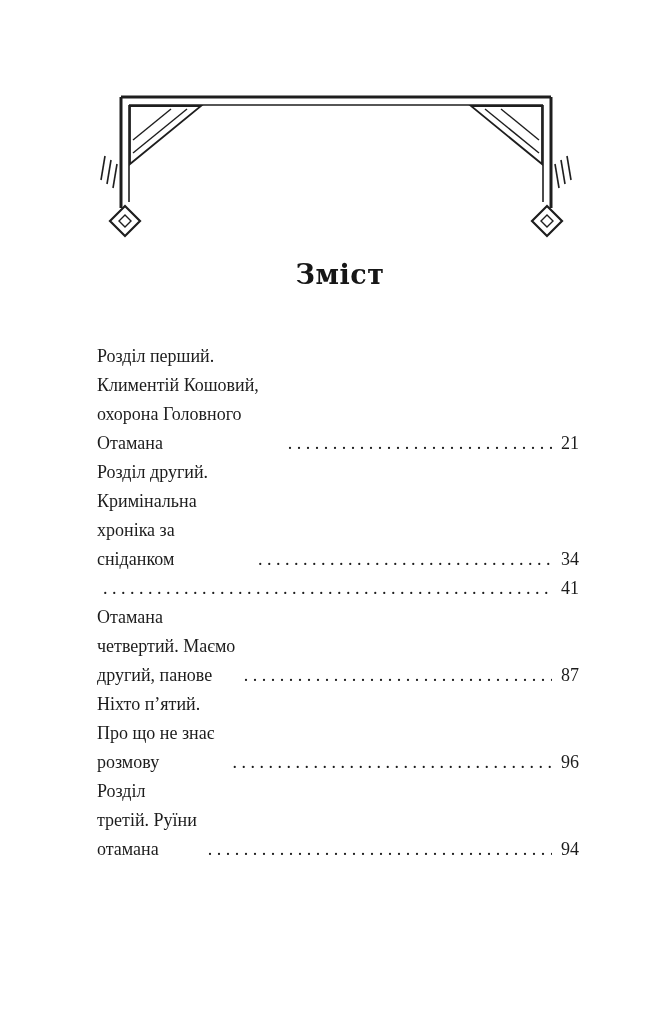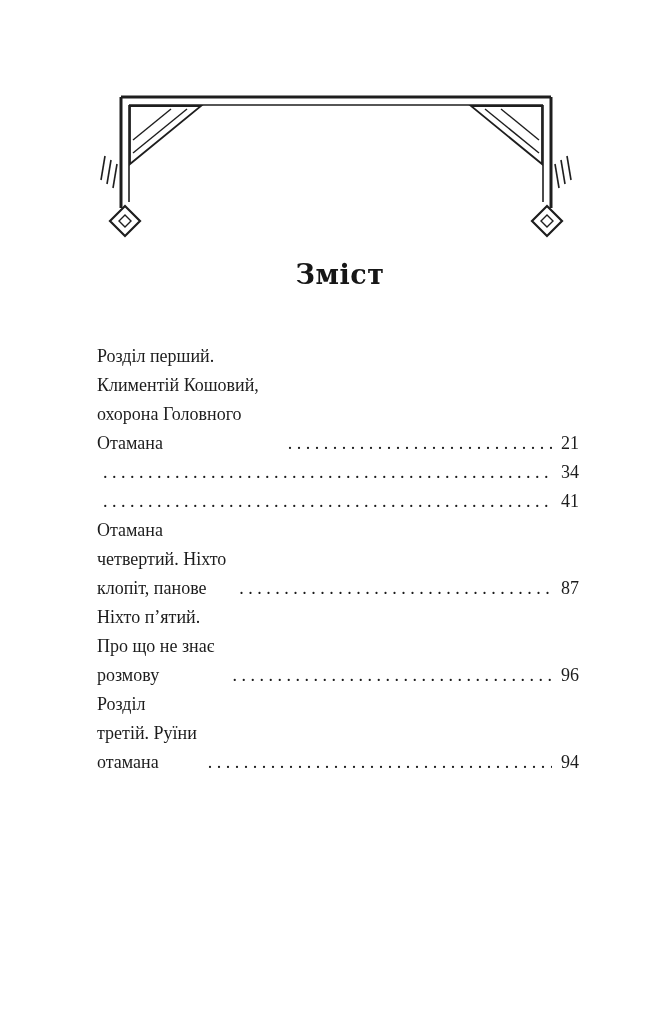--- a/index.html
+++ b/index.html
@@ -91,31 +91,32 @@
     <h1 class="toc-title">Зміст</h1>
 
     <div class="toc" id="toc-list">
   <div class="toc-entry">
     <span class="entry-body"><span class="entry-label">Розділ перший.</span> <span class="entry-title">Климентій Кошовий, охорона Головного Отамана</span></span>
     <span class="dots"></span>
     <span class="entry-page">21</span>
   </div>
 
   <div class="toc-entry">
+    <span class="entry-body"><span class="entry-label">Розділ другий.</span> <span class="entry-title">Кримінальна хроніка за сніданком</span></span>
     <span class="dots"></span>
     <span class="entry-page">34</span>
   </div>
 
   <div class="toc-entry">
     <span class="dots"></span>
     <span class="entry-page">41</span>
   </div>
 
   <div class="toc-entry">
-    <span class="entry-body"><span class="entry-label">Отамана четвертий.</span> <span class="entry-title">Ніхто клопіт, панове</span></span>
+    <span class="entry-body"><span class="entry-label">Отамана четвертий.</span> <span class="entry-title">Маємо другий, панове</span></span>
     <span class="dots"></span>
     <span class="entry-page">87</span>
   </div>
 
   <div class="toc-entry">
     <span class="entry-body"><span class="entry-label">Ніхто п’ятий.</span> <span class="entry-title">Про що не знає розмову</span></span>
     <span class="dots"></span>
     <span class="entry-page">96</span>
   </div>
 

